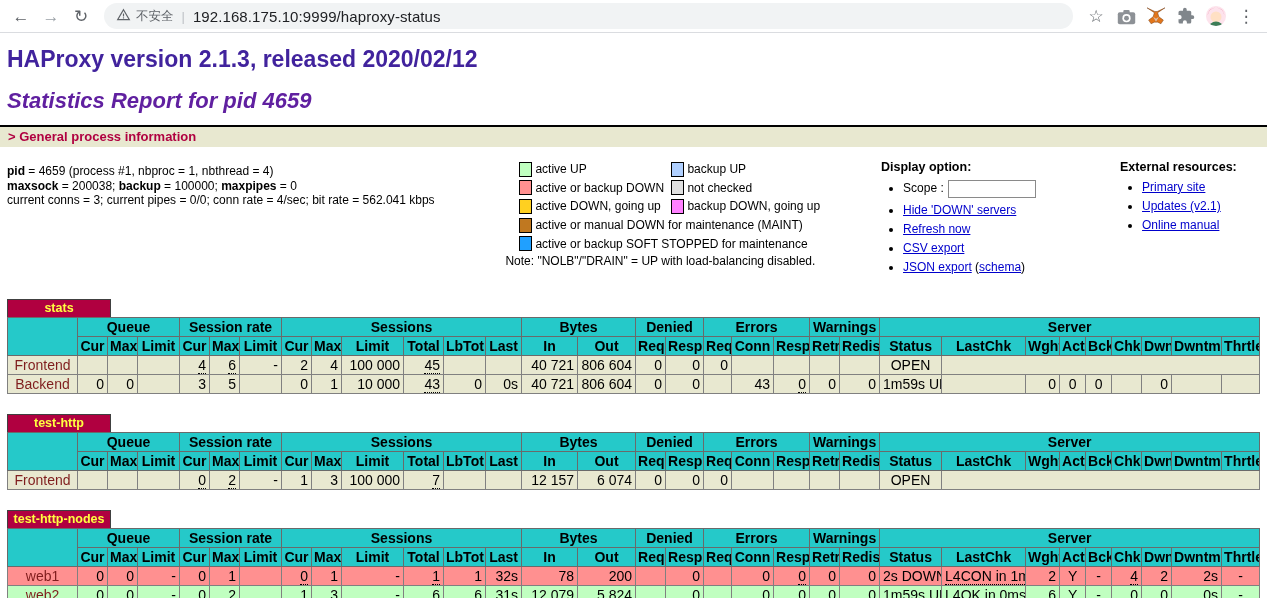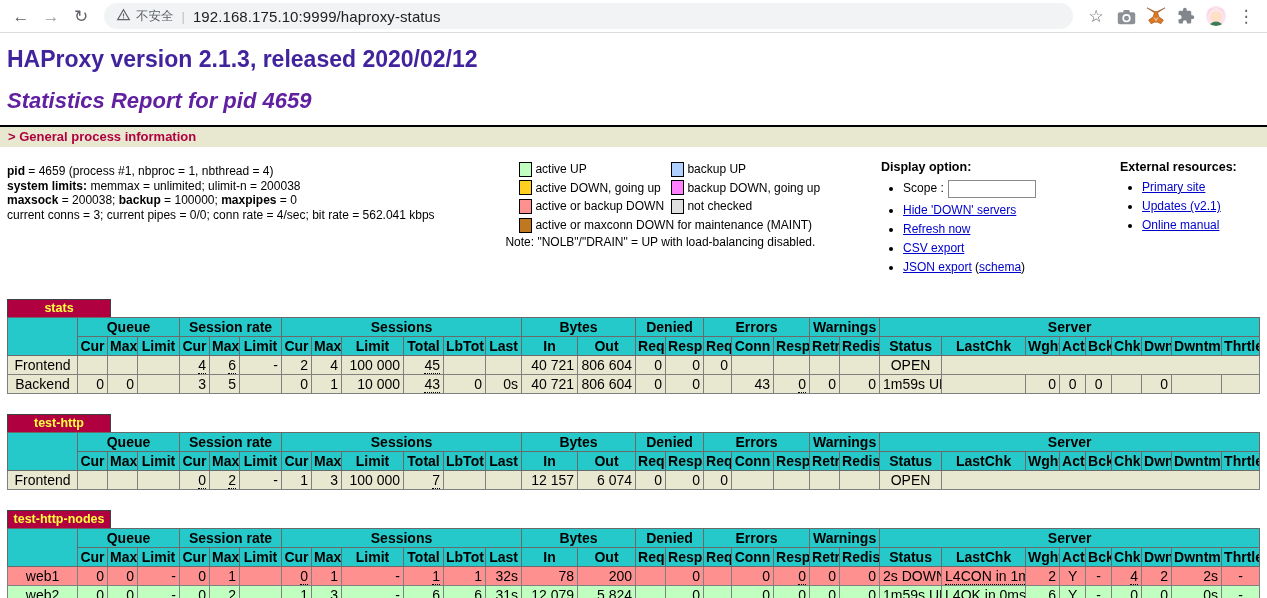--- a/index.html
+++ b/index.html
@@ -55,21 +55,21 @@
   .pxsection{margin-top:20px;}
   .pxname{width:104px;background:var(--pxname-bg);color:var(--pxname-fg);font-weight:bold;
           text-align:center;border:1px solid #404040;border-bottom:none;padding:1px 2px 2px;font-size:12.5px;}
   .pxname a{color:var(--pxname-fg);text-decoration:none;cursor:pointer;}
   table.tbl{border-collapse:collapse;table-layout:fixed;width:1252px;font-size:14px;border:1px solid #404040;}
   .tbl th{background:var(--table-header-bg);border:1px solid #6a6a6a;font-weight:bold;
           padding:1px 2px;text-align:center;height:15px;white-space:nowrap;overflow:hidden;}
   .tbl td{border:1px solid #808080;padding:1px 3px;text-align:right;white-space:nowrap;
           overflow:hidden;height:16px;}
   .tbl td.ac{text-align:center;}
-  .tbl td.name a{color:#000000;text-decoration:none;cursor:pointer;}
+  .tbl td.name a{color:#7f1d1d;text-decoration:none;cursor:pointer;}
   .dotted{border-bottom:1px dotted #000;padding-bottom:0;}
 </style>
 </head>
 <body>
 
 <div class="toolbar">
   <span class="navbtn">←</span>
   <span class="navbtn fwd">→</span>
   <span class="navbtn">↻</span>
   <div class="omnibox">
@@ -120,61 +120,66 @@
   <span class="tb-icon">⋮</span>
 </div>
 
 <h1 class="pg">HAProxy version 2.1.3, released 2020/02/12</h1>
 <h2 class="pg">Statistics Report for pid 4659</h2>
 <div class="h3band">&gt; General process information</div>
 
 <div class="inforow">
   <div class="proc">
       <div><b>pid</b><span> = 4659 (process #1, nbproc = 1, nbthread = 4)</span></div>
-      <div><b>system limits:</b><span> memmax = unlimited; ulimit-n = 200038</span></div>
       <div><b>maxsock</b><span> = 200038; </span><b>backup</b><span> = 100000; </span><b>maxpipes</b><span> = 0</span></div>
       <div><span>current conns = 3; current pipes = 0/0; conn rate = 4/sec; bit rate = 562.041 kbps</span></div>
     </div>
 
   <div class="legendblock">
     <div>
         <div class="lgrow">
           <div class="lgitem left">
             <span class="sw" style="background: rgb(192, 255, 192);"></span>
             <span>active UP</span>
           </div>
           <div class="lgitem">
             <span class="sw" style="background: rgb(176, 208, 255);"></span>
             <span>backup UP</span>
           </div>
         </div>
         <div class="lgrow">
           <div class="lgitem left">
+            <span class="sw" style="background: rgb(255, 144, 144);"></span>
+            <span>active or backup DOWN</span>
+          </div>
+          <div class="lgitem">
+            <span class="sw" style="background: rgb(224, 224, 224);"></span>
+            <span>not checked</span>
+          </div>
+        </div>
+        <div class="lgrow">
+          <div class="lgitem left">
             <span class="sw" style="background: rgb(255, 208, 32);"></span>
             <span>active DOWN, going up</span>
           </div>
           <div class="lgitem">
             <span class="sw" style="background: rgb(255, 128, 255);"></span>
             <span>backup DOWN, going up</span>
-          </div>
-        </div>
-        <div class="lgrow">
-          <div class="lgitem left">
-            <span class="sw" style="background: rgb(255, 144, 144);"></span>
-            <span>active or backup DOWN</span>
-          </div>
-          <div class="lgitem">
-            <span class="sw" style="background: rgb(224, 224, 224);"></span>
-            <span>not checked</span>
           </div>
         </div>
         <div class="lgrow">
           <div class="lgitem">
             <span class="sw" style="background: rgb(192, 120, 32);"></span>
-            <span>active or maxconn DOWN for maintenance (MAINT)</span>
+            <span>active or manual DOWN for maintenance (MAINT)</span>
+          </div>
+        </div>
+        <div class="lgrow">
+          <div class="lgitem">
+            <span class="sw" style="background: rgb(32, 160, 255);"></span>
+            <span>active or backup SOFT STOPPED for maintenance</span>
           </div>
         </div>
       </div>
     <div class="lgnote">Note: "NOLB"/"DRAIN" = UP with load-balancing disabled.</div>
   </div>
 
   <div class="dispopt">
     <b>Display option:</b>
     <ul>
         <li><span>Scope :</span><input class="scope" type="text" style=""></li>

